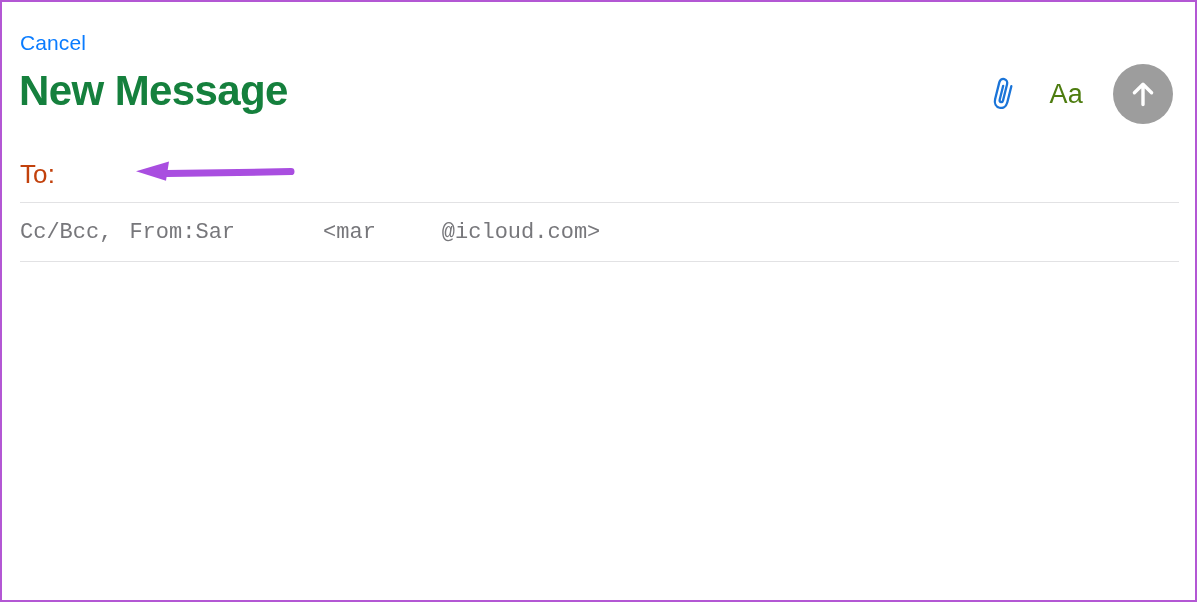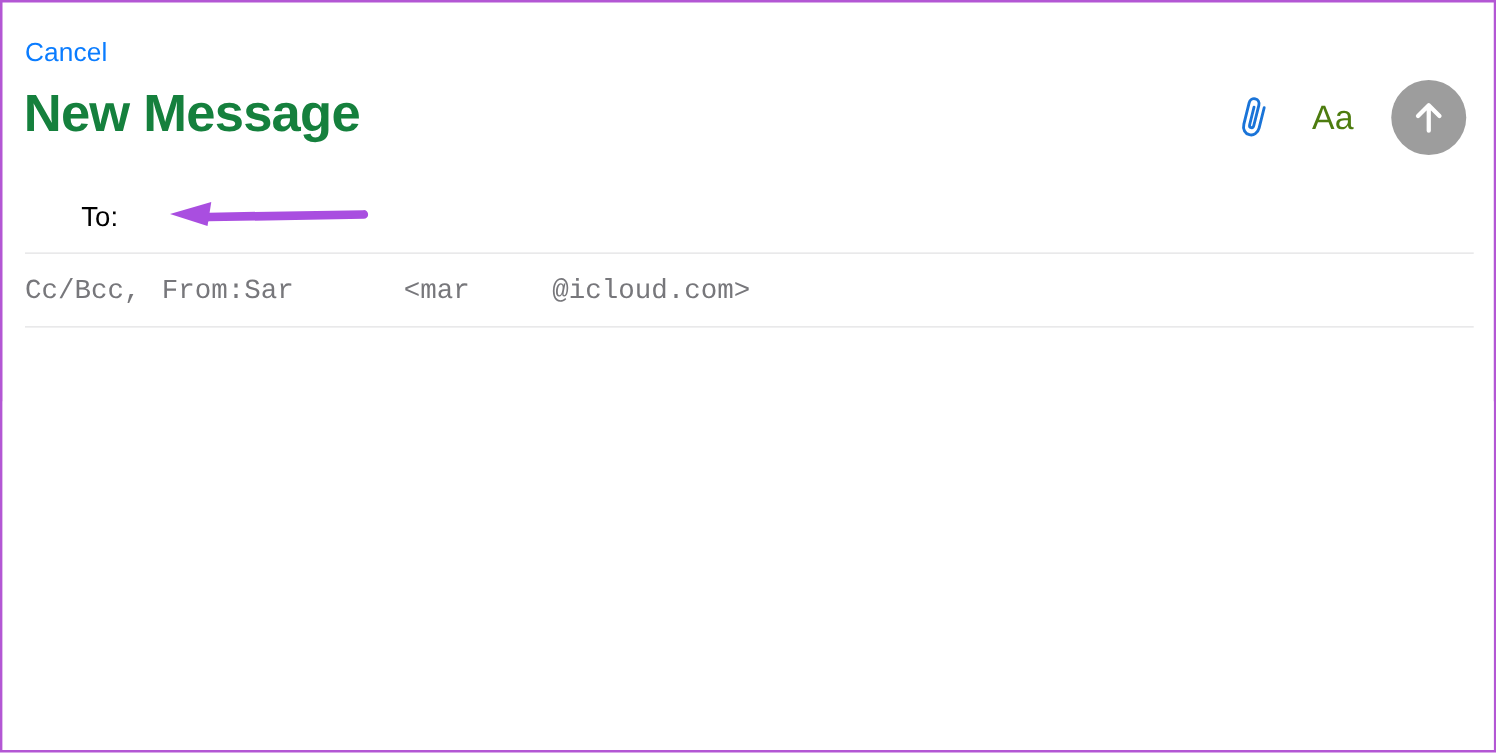--- a/index.html
+++ b/index.html
@@ -120,26 +120,25 @@
     content: "";
     position: absolute;
     left: 18px;
     right: 16px;
     bottom: 0;
     height: 1px;
     background: #e2e2e4;
   }
 
   .field-label {
-    font-size: 22px;
+    font-size: 26px;
     line-height: 28px;
-    color: #000000;
+    color: #c2410c;
     letter-spacing: 0.1px;
     white-space: nowrap;
-    margin-left: 45px;
   }
 
   .field-value {
     font-size: 22px;
     line-height: 28px;
     color: #77777b;
     letter-spacing: 0.1px;
     white-space: pre;
   }
 

